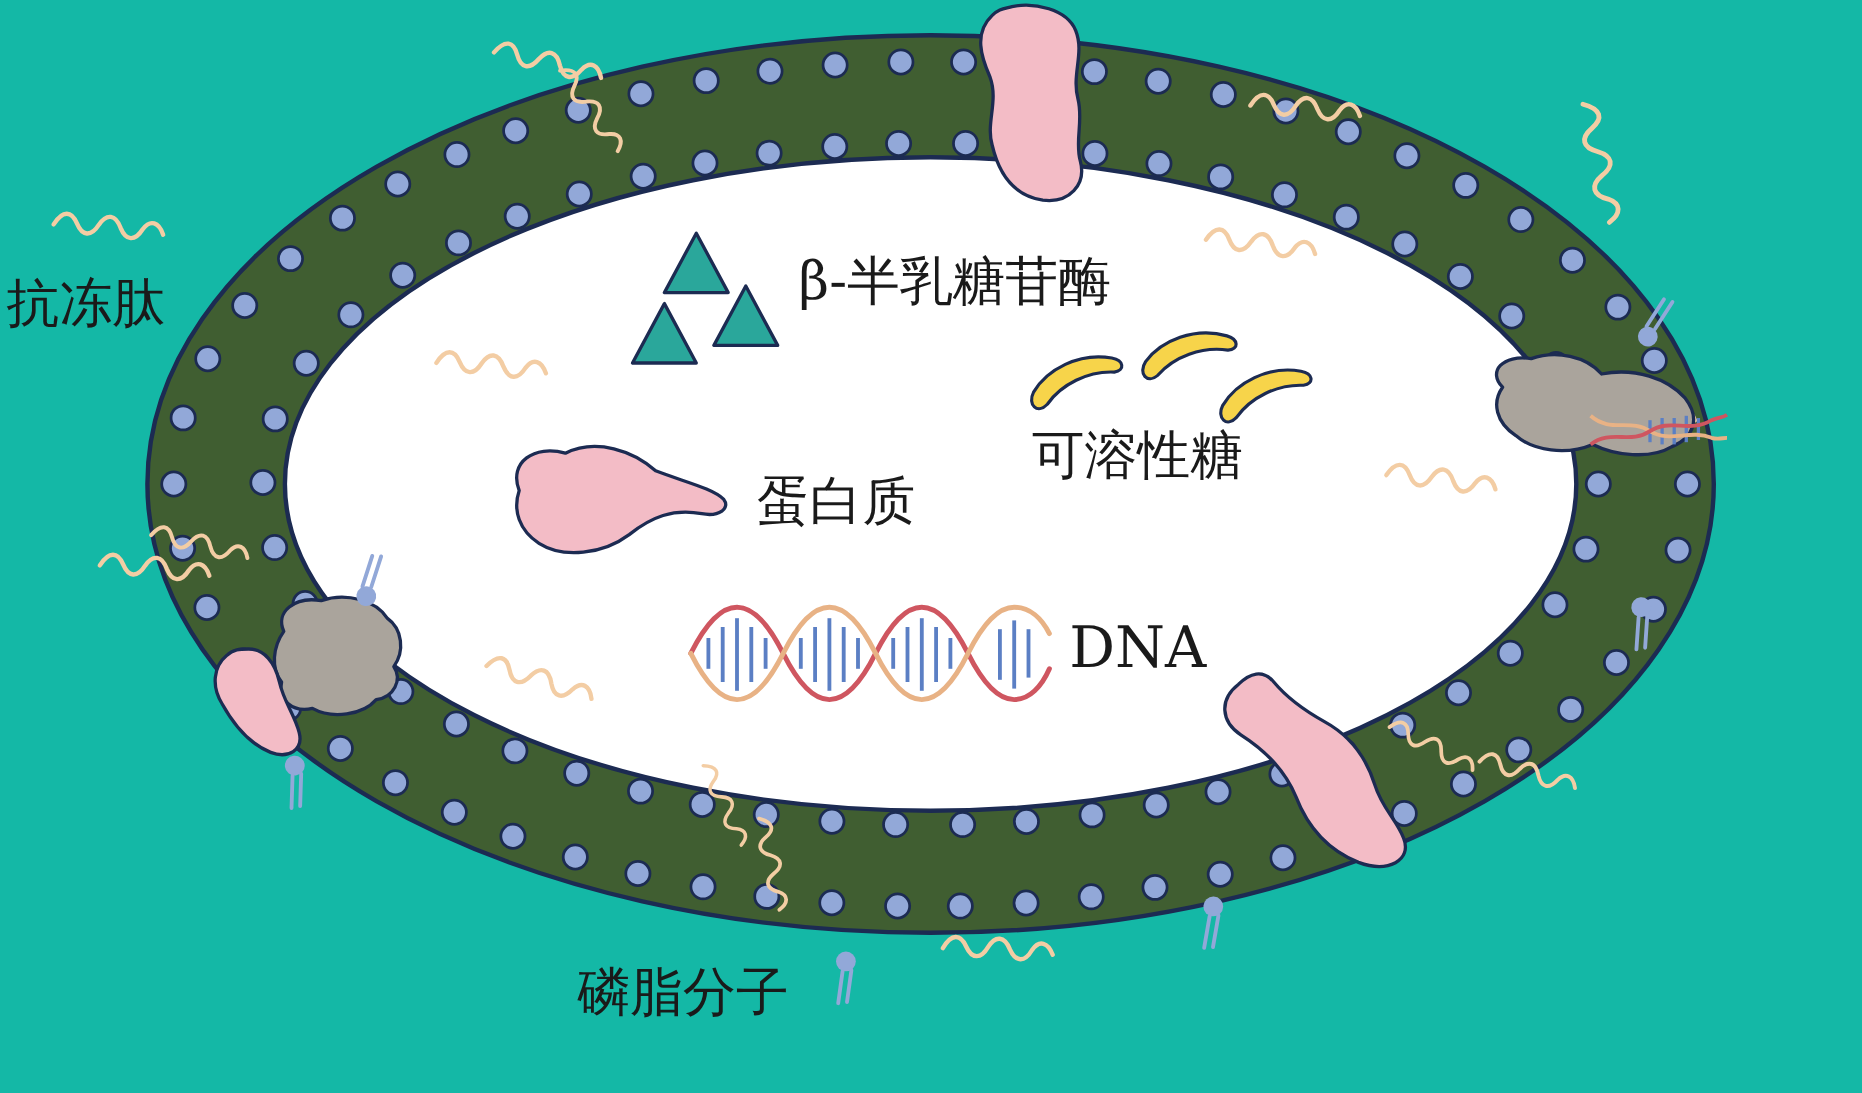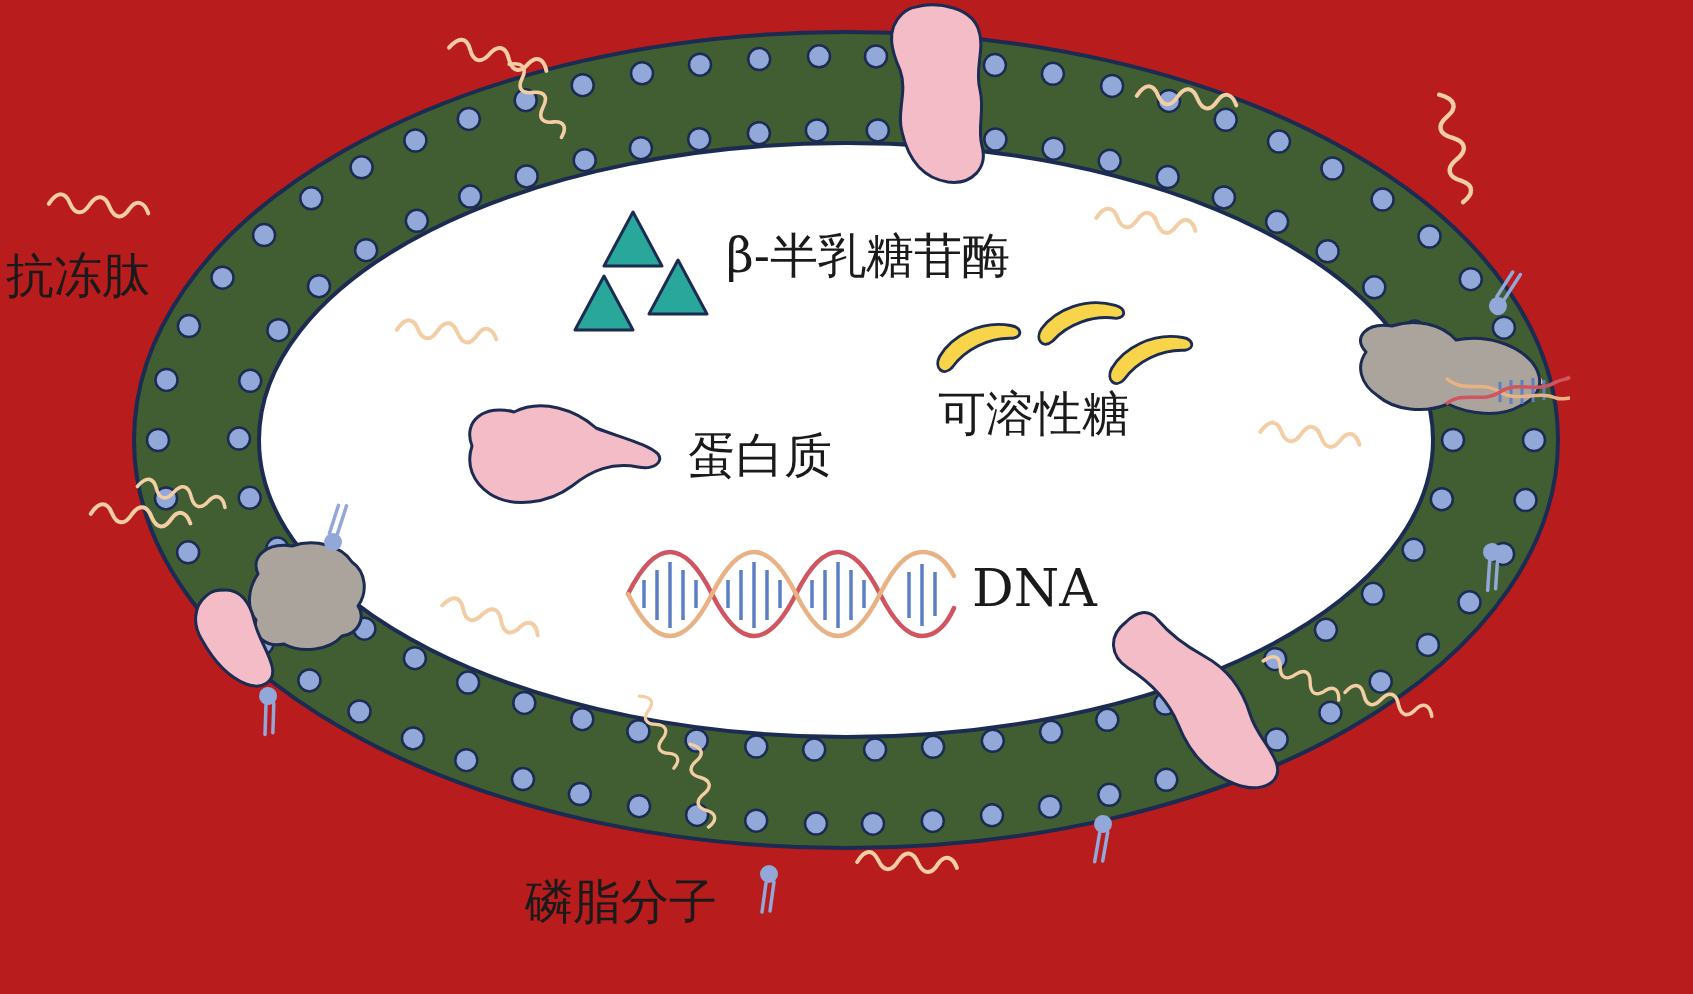--- a/index.html
+++ b/index.html
@@ -1,16 +1,16 @@
 <!DOCTYPE html>
 <html><head>
 <meta charset="utf-8">
 <style>
   html,body{margin:0;padding:0;background:#ffffff;}
-  .canvas{position:relative;width:1693px;height:994px;background:#b91c1c;overflow:hidden;}
+  .canvas{position:relative;width:1693px;height:994px;background:#14b8a6;overflow:hidden;}
   svg{display:block;}
   text{font-family:"DejaVu Serif","Liberation Serif",serif;}
   .label{font-size:48px;}
   .label-dna{font-size:52px;}
 </style>
 </head>
 <body>
 
 <div class="canvas">
 <svg id="diagram" width="1693" height="994" viewBox="0 0 1693 994">

